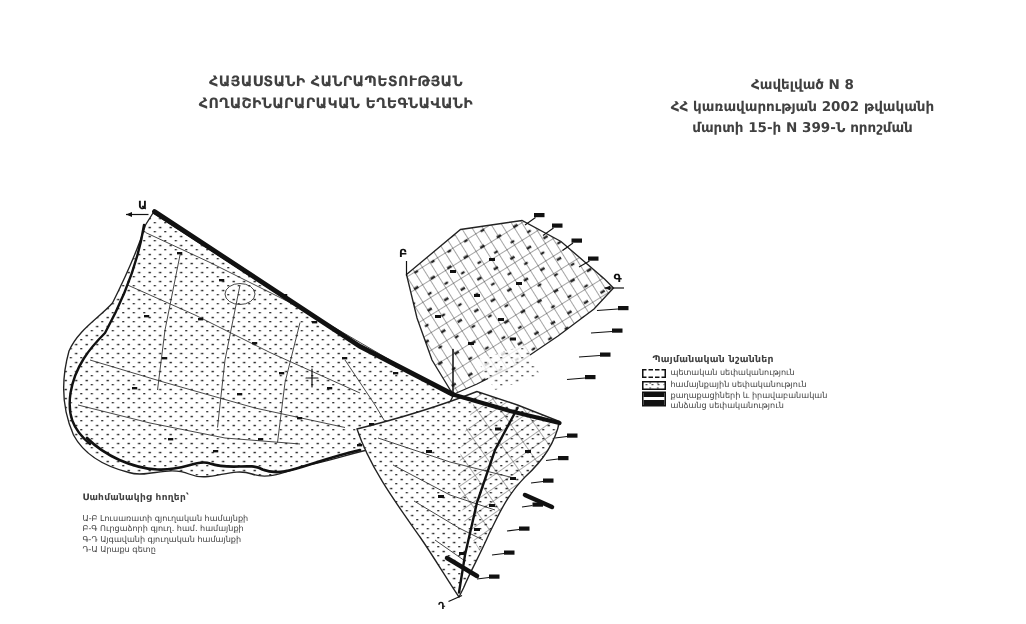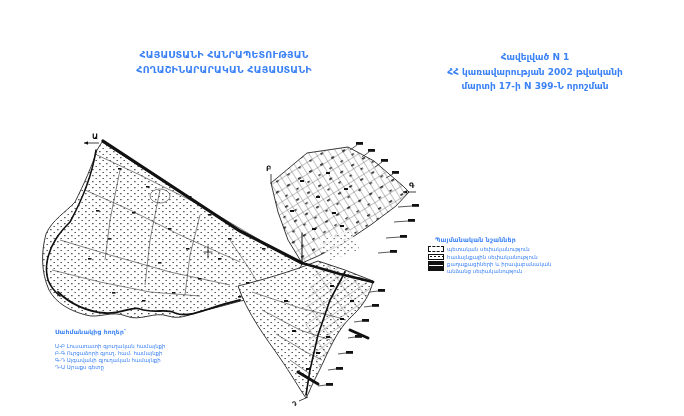--- a/index.html
+++ b/index.html
@@ -1,17 +1,17 @@
 <!DOCTYPE html>
 <html><head>
 <meta charset="utf-8">
 <style>
   html,body{margin:0;padding:0;background:#e8e8e8;}
   .page{position:relative;width:684px;height:416px;background:#ffffff;overflow:hidden;
-        font-family:"DejaVu Sans",sans-serif;color:#3b82f6;}
+        font-family:"DejaVu Sans",sans-serif;color:#404040;}
   .abs{position:absolute;}
   .title-left{left:28px;top:47px;width:392px;text-align:center;font-weight:bold;
               font-size:9.5px;line-height:15px;letter-spacing:.2px;z-index:2;}
   .title-right{left:406px;top:50px;width:258px;text-align:center;font-weight:bold;
                font-size:9px;line-height:14.5px;z-index:2;}
   .legend{left:428px;top:236px;width:178px;z-index:2;}
   .legend-title{font-size:6.2px;font-weight:bold;margin:0 0 3px 7px;letter-spacing:.2px;}
   .legend-row{display:flex;align-items:flex-start;gap:3px;margin-bottom:1.5px;}
   .sw{width:16px;height:6px;flex:0 0 16px;box-sizing:border-box;background:#fff;}
   .sw-dashed{border:1px dashed #111;}
@@ -27,26 +27,26 @@
   .notes-item{font-size:5.4px;line-height:7px;white-space:nowrap;}
   svg text{font-family:"DejaVu Sans",sans-serif;font-weight:bold;fill:#111;}
 </style>
 </head>
 <body>
 
 <div class="page">
 
   <div class="abs title-left">
     <div>ՀԱՅԱՍՏԱՆԻ ՀԱՆՐԱՊԵՏՈՒԹՅԱՆ</div>
-    <div>ՀՈՂԱՇԻՆԱՐԱՐԱԿԱՆ ՀԱՅԱՍՏԱՆԻ</div>
+    <div>ՀՈՂԱՇԻՆԱՐԱՐԱԿԱՆ ԵՂԵԳՆԱՎԱՆԻ</div>
   </div>
   <div class="abs title-right">
-    <div>Հավելված N  1</div>
+    <div>Հավելված N  8</div>
     <div>ՀՀ կառավարության 2002 թվականի</div>
-    <div>մարտի 17-ի N 399-Ն որոշման</div>
+    <div>մարտի 15-ի N 399-Ն որոշման</div>
   </div>
 
   <svg class="abs" style="left:0;top:0;z-index:1" width="684" height="416" viewBox="0 0 684 416">
     <defs>
       <pattern id="stip" width="7" height="6" patternUnits="userSpaceOnUse">
         <rect width="7" height="6" fill="#ffffff"></rect>
         <rect x="1" y="1.2" width="1.6" height="1" fill="#333"></rect>
         <rect x="4.5" y="4" width="1.4" height="0.9" fill="#333"></rect>
       </pattern>
       <pattern id="gridA" width="6" height="10" patternUnits="userSpaceOnUse" patternTransform="rotate(-32)">

